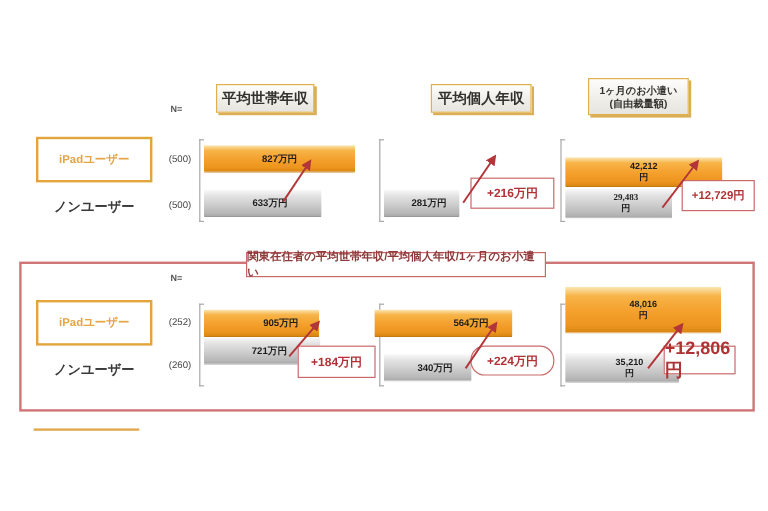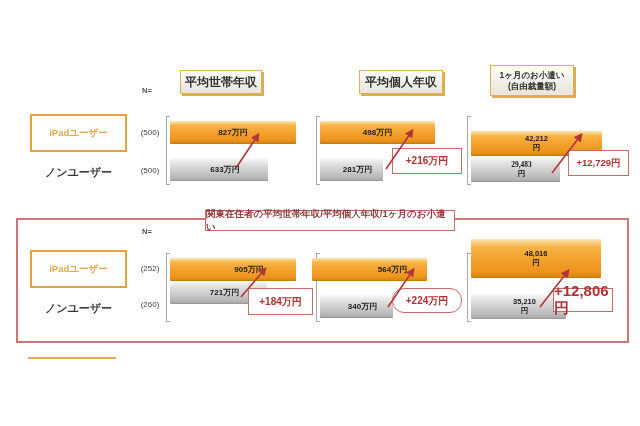--- a/index.html
+++ b/index.html
@@ -57,23 +57,20 @@
   <div class="abs bracket" style="left:166px;top:116px;height:69px;"></div>
   <div class="abs bracket" style="left:316px;top:116px;height:69px;"></div>
   <div class="abs bracket" style="left:467px;top:116px;height:69px;"></div>
 
   <div class="abs bar orange" style="left:170px;top:121px;width:126px;height:23px;">
     <span class="bar-label">827万円</span>
   </div>
   <div class="abs bar gray" style="left:170px;top:158px;width:98px;height:23px;">
     <span class="bar-label">633万円</span>
   </div>
-  <div class="abs bar orange" style="left:320px;top:121px;width:115px;height:23px;">
-    <span class="bar-label">498万円</span>
-  </div>
   <div class="abs bar gray" style="left:320px;top:158px;width:63px;height:23px;">
     <span class="bar-label">281万円</span>
   </div>
   <div class="abs bar orange" style="left:471px;top:131px;width:131px;height:25px;">
     <span class="bar-label" style="font-size:7.5px;">42,212
 円</span>
   </div>
   <div class="abs bar gray" style="left:471px;top:157px;width:89px;height:25px;font-family:Liberation Serif, serif;">
     <span class="bar-label" style="font-size:7.5px;">29,483
 円</span>
@@ -89,21 +86,21 @@
 
   <div class="abs ubox" style="left:30px;top:250px;width:97px;height:38px;">iPadユーザー</div>
   <div class="abs rowlabel" style="left:30px;top:301px;width:97px;">ノンユーザー</div>
   <div class="abs nval" style="left:136px;top:264px;width:28px;">(252)</div>
   <div class="abs nval" style="left:136px;top:300px;width:28px;">(260)</div>
 
   <div class="abs bracket" style="left:166px;top:253px;height:69px;"></div>
   <div class="abs bracket" style="left:316px;top:253px;height:69px;"></div>
   <div class="abs bracket" style="left:467px;top:253px;height:69px;"></div>
 
-  <div class="abs bar orange" style="left:170px;top:258px;width:126px;height:23px;padding-left:32px;">
+  <div class="abs bar orange" style="left:170px;top:258px;width:96px;height:23px;padding-left:32px;">
     <span class="bar-label">905万円</span>
   </div>
   <div class="abs bar gray" style="left:170px;top:281px;width:97px;height:23px;">
     <span class="bar-label">721万円</span>
   </div>
   <div class="abs bar orange" style="left:312px;top:258px;width:115px;height:23px;padding-left:46px;">
     <span class="bar-label">564万円</span>
   </div>
   <div class="abs bar gray" style="left:320px;top:295px;width:73px;height:23px;">
     <span class="bar-label">340万円</span>

